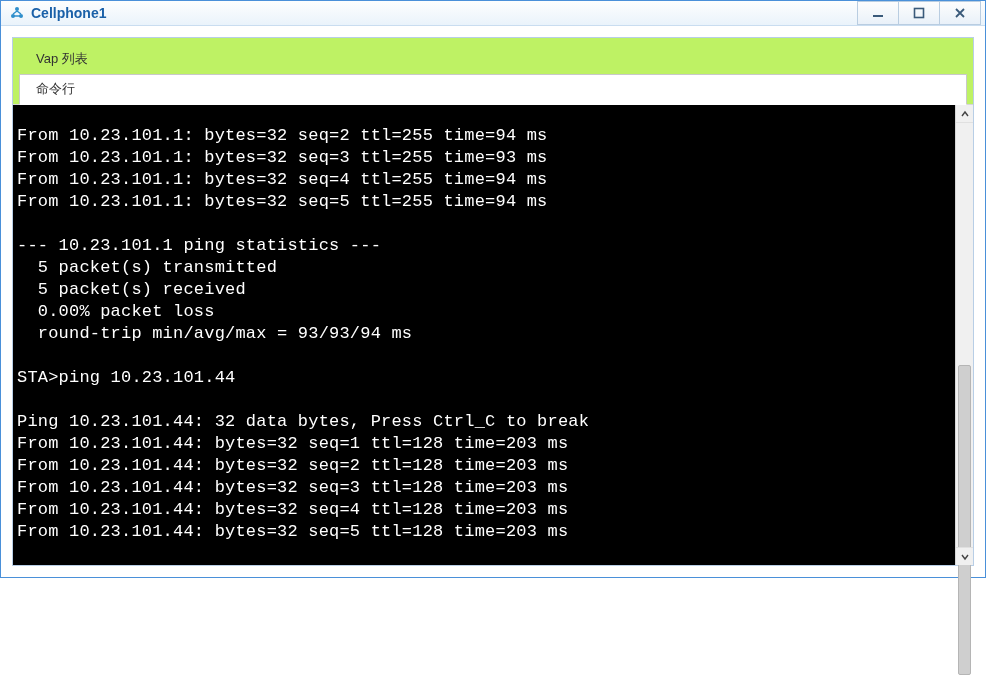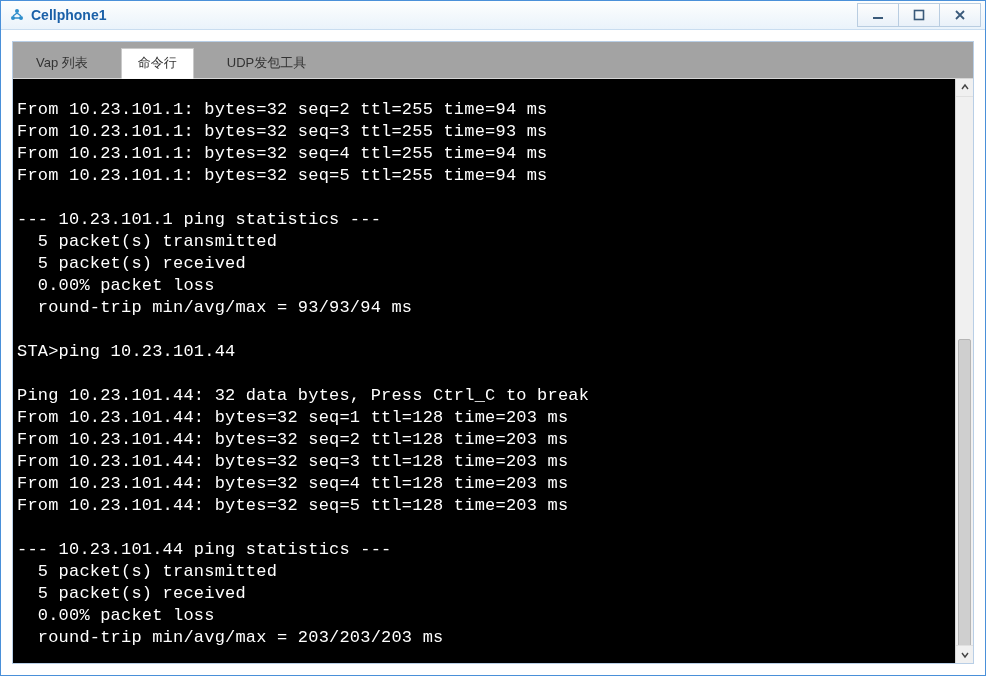--- a/index.html
+++ b/index.html
@@ -6,21 +6,21 @@
   body {
     font-family: "Microsoft YaHei", "Segoe UI", Tahoma, sans-serif;
     font-size: 12px;
     background: #ffffff;
     width: 986px;
     height: 676px;
     overflow: hidden;
   }
   .window {
     width: 986px;
-    height: 676px;
+    height: 578px;
     border: 1px solid #4a90d9;
     background: #fff;
     display: flex;
     flex-direction: column;
   }
   .titlebar {
     height: 30px;
     background: linear-gradient(to bottom, #fdfefe 0%, #eaf3fb 100%);
     border-bottom: 1px solid #c9ddf0;
     display: flex;
@@ -75,23 +75,24 @@
     flex: 1 1 auto;
     border: 1px solid #b8cee6;
     background: #fff;
     display: flex;
     flex-direction: column;
     min-height: 0;
   }
   .tab-strip {
     display: flex;
     padding: 6px 6px 0 6px;
-    gap: 16px;
+    gap: 0;
     border-bottom: 1px solid #d6d6d6;
-    background: #a3a3a3;
+    background: #bef264;
+    flex-direction: column;
   }
   .tab {
     padding: 5px 16px 6px 16px;
     font-size: 13px;
     color: #333;
     border: 1px solid transparent;
     border-bottom: none;
     background: transparent;
     cursor: default;
     position: relative;
@@ -187,21 +188,20 @@
       </div>
     </div>
   </div>
 
   <div class="client-area">
     <div class="inner-frame">
 
       <div class="tab-strip">
         <div class="tab">Vap 列表</div>
         <div class="tab active">命令行</div>
-        <div class="tab">UDP发包工具</div>
       </div>
 
       <div class="terminal-wrap">
         <div class="terminal" id="terminal">From 10.23.101.1: bytes=32 seq=2 ttl=255 time=94 ms
 From 10.23.101.1: bytes=32 seq=3 ttl=255 time=93 ms
 From 10.23.101.1: bytes=32 seq=4 ttl=255 time=94 ms
 From 10.23.101.1: bytes=32 seq=5 ttl=255 time=94 ms
 
 --- 10.23.101.1 ping statistics ---
   5 packet(s) transmitted

